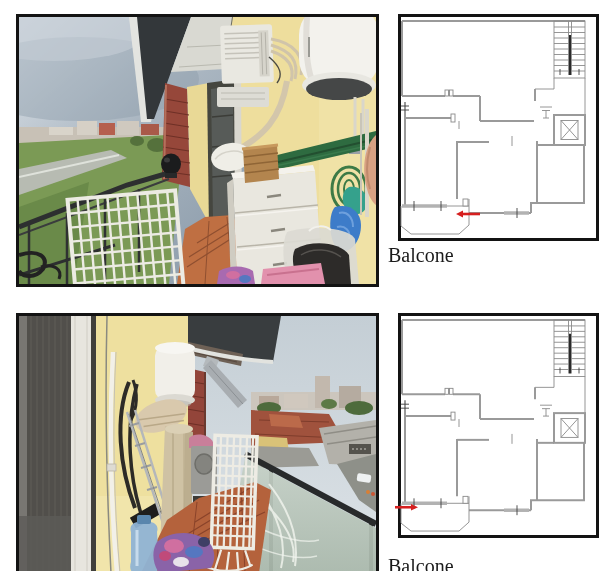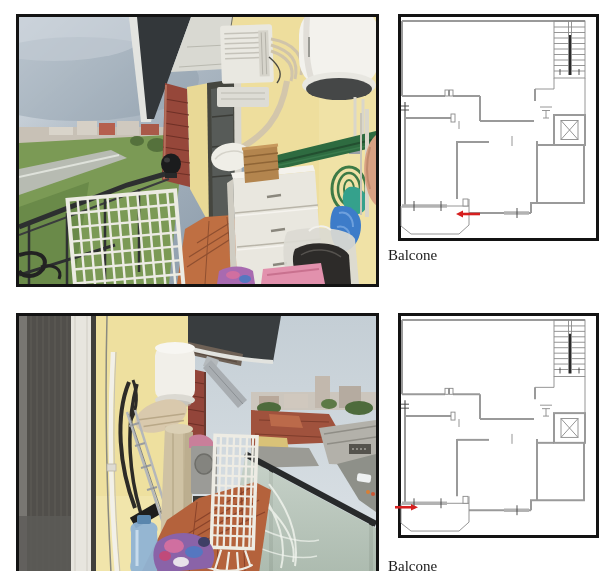--- a/index.html
+++ b/index.html
@@ -6,21 +6,21 @@
   .page{position:relative;width:614px;height:571px;background:var(--page-bg,#fff);overflow:hidden;
         font-family:"Liberation Serif","DejaVu Serif",serif;}
   figure{margin:0;padding:0;position:absolute;background:#fff;box-sizing:border-box;}
   .photo-frame,.plan-frame{border:3px solid var(--frame-border,#131313);}
   .photo-frame svg,.plan-frame svg{display:block;width:100%;height:100%;}
   .plan-frame{overflow:visible;}
   .photo1{left:16px;top:14px;width:363px;height:273px;}
   .plan1{left:398px;top:14px;width:201px;height:227px;}
   .photo2{left:16px;top:313px;width:363px;height:263px;}
   .plan2{left:398px;top:313px;width:201px;height:225px;}
-  .caption{position:absolute;font-size:15px;line-height:18px;color:var(--caption-color,#1a1a1a);}
+  .caption{position:absolute;font-size:20px;line-height:18px;color:var(--caption-color,#1a1a1a);}
   .cap1{left:388px;top:246px;}
   .cap2{left:388px;top:557px;}
   
   .w1{stroke:#8a8a8a;stroke-width:.9;fill:none;}
   .w2{stroke:var(--plan-wall,#9a9a9a);stroke-width:2;fill:none;}
   .w3{stroke:#b2b2b2;stroke-width:3.5;fill:none;}
   .wd{stroke:#3f3f3f;stroke-width:.9;fill:none;}
   .wd2{stroke:#2a2a2a;stroke-width:2;fill:none;}
   .jamb{fill:#ffffff;stroke:#8a8a8a;stroke-width:.9;}
 </style>

